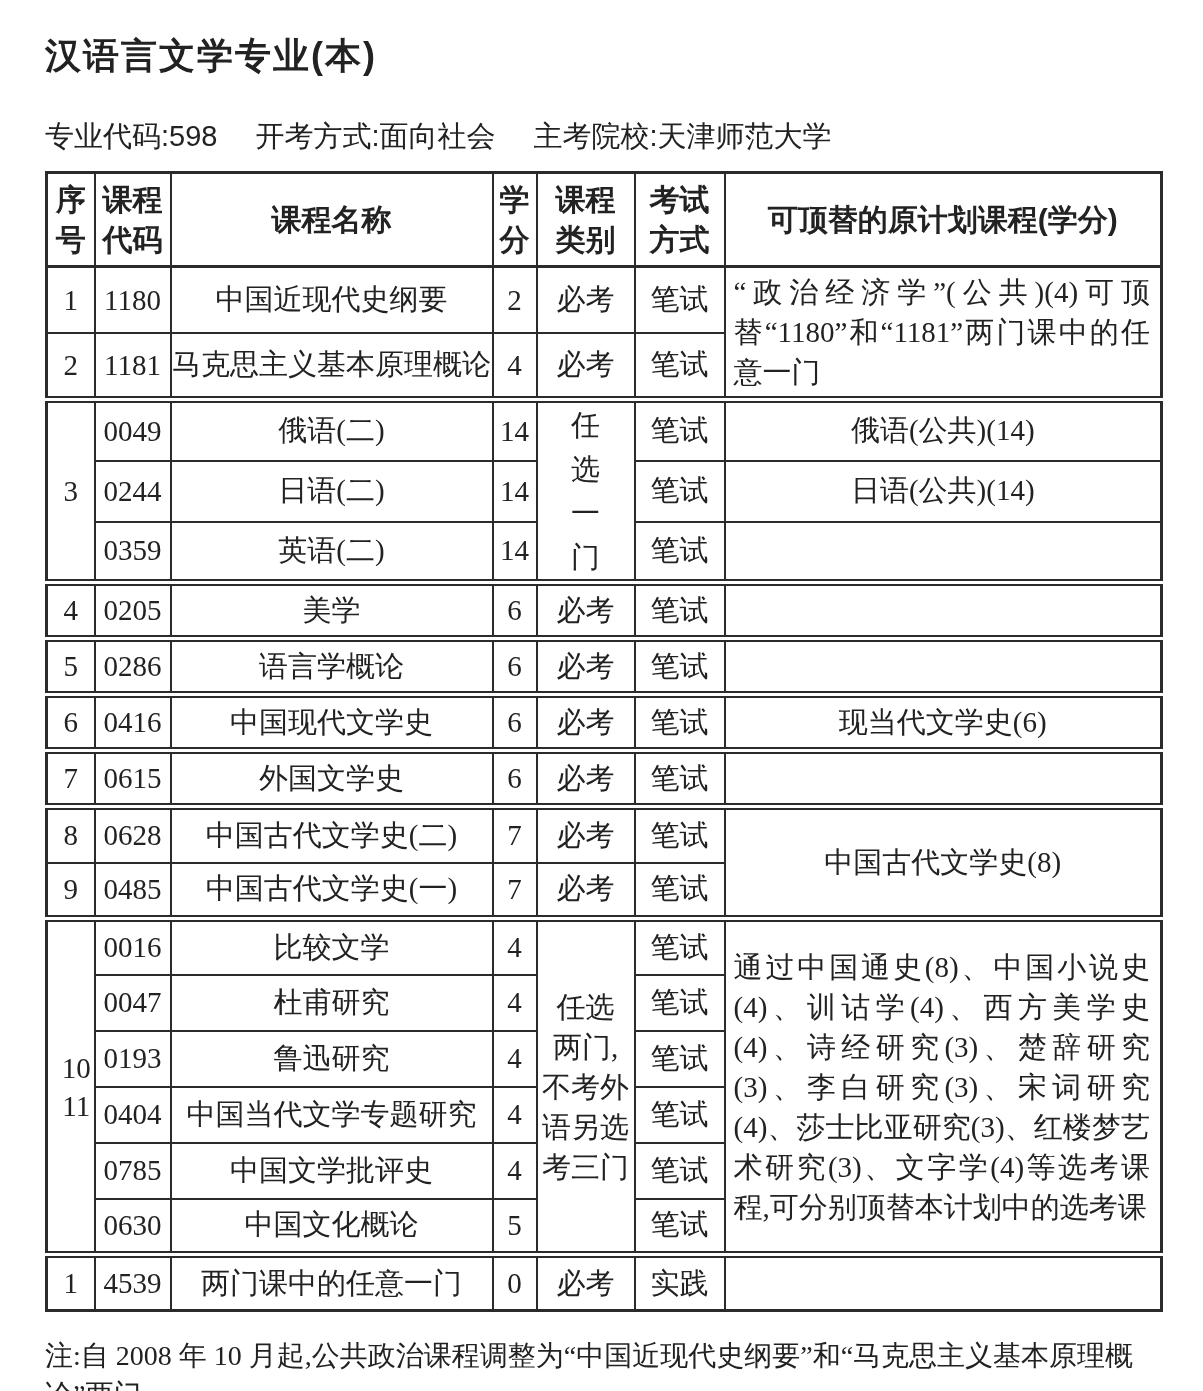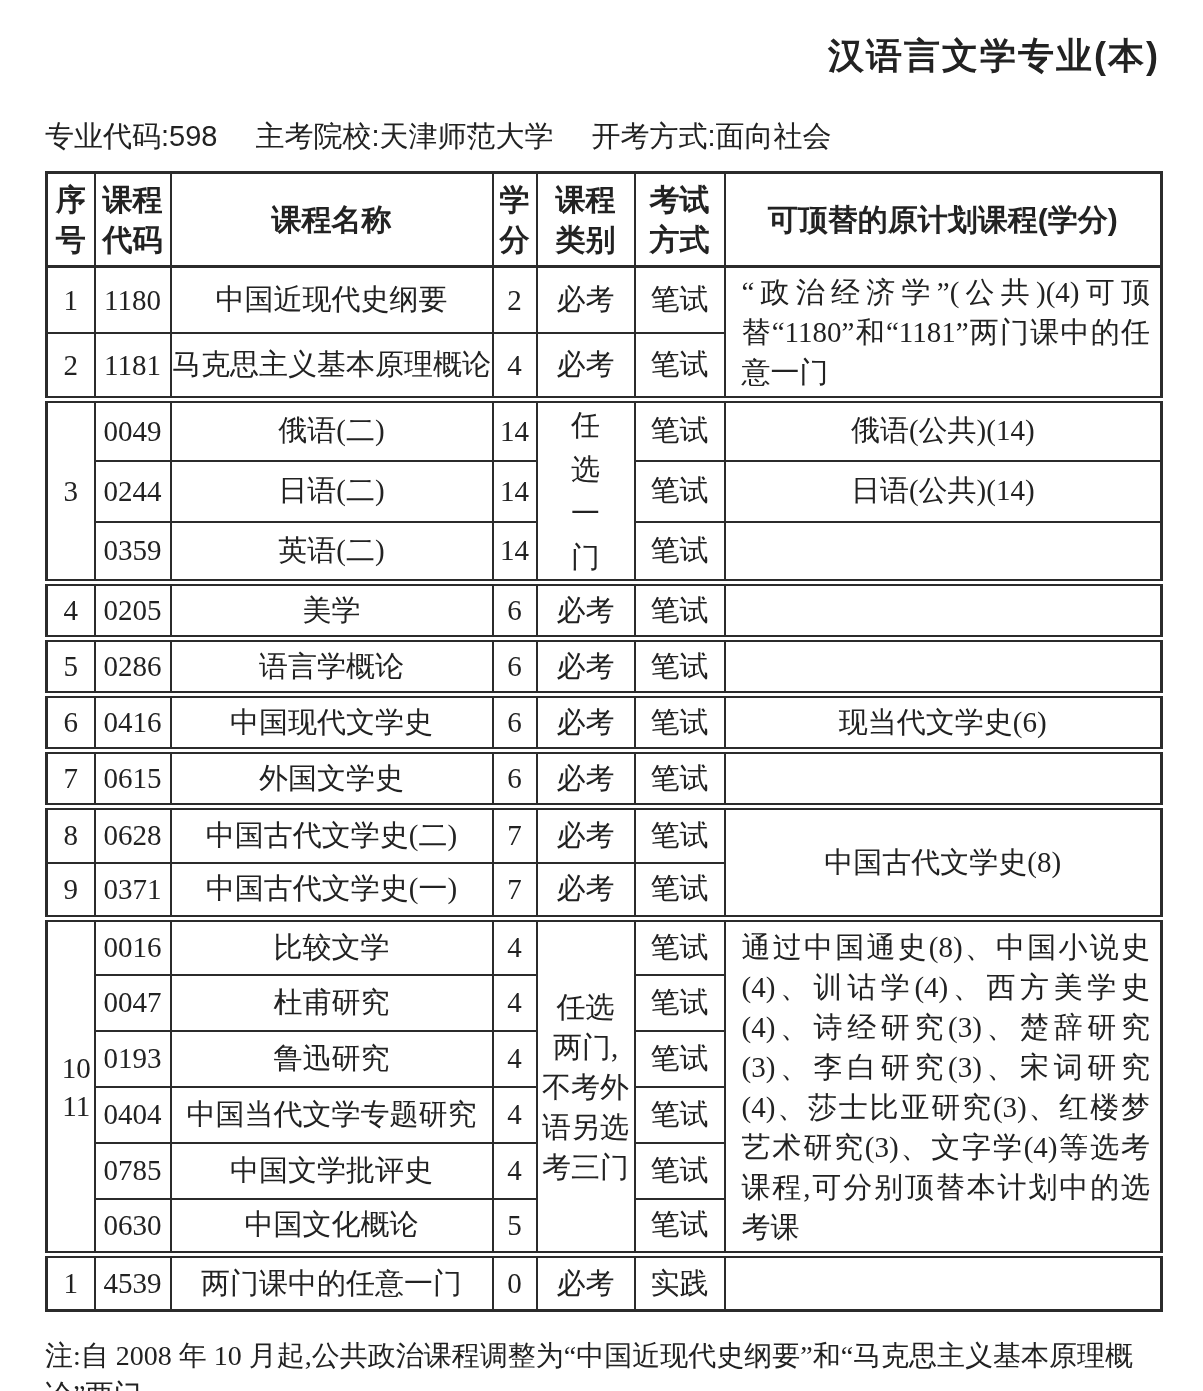--- a/index.html
+++ b/index.html
@@ -9,21 +9,21 @@
     background:#ffffff;
     box-sizing:border-box;
     padding:24px 43px 0 45px;
     color:#222;
     font-family:"Liberation Serif","DejaVu Serif",serif;
     overflow:hidden;
   }
   .title{
     font-family:"Liberation Sans","DejaVu Sans",sans-serif;
     font-size:36px;font-weight:700;
-    text-align:right;
+    text-align:left;
     margin:8px 0 0 0;
     letter-spacing:2px;
   }
   .meta{
     font-family:"Liberation Sans","DejaVu Sans",sans-serif;
     font-size:29px;
     margin-top:36px;
     display:flex;gap:38px;
     white-space:nowrap;
   }
@@ -50,21 +50,21 @@
   }
   .course-table tbody tr{height:56px;}
   .course-table tbody td{font-size:29px;}
   .pre{white-space:pre-line;}
   .c-name{font-size:30px;}
   .c-cat.vert{line-height:44px;}
   .c-cat.wrap{line-height:40px;}
   .c-seq.two{line-height:38px;padding-left:11px;}
   .c-replace.long{
     text-align:justify;
-    padding:4px 10px 4px 16px;
+    padding:4px 10px 4px 8px;
     line-height:40px;
     font-size:29px;
   }
   
   tr.gb td{border-bottom:7px double #2b2b2b;}
   td.bb{border-bottom:7px double #2b2b2b;}
   .note{
     margin-top:24px;
     width:1120px;
     font-size:28px;
@@ -73,22 +73,22 @@
 </style>
 </head>
 <body>
 
 <div class="page">
 
   <h1 class="title">汉语言文学专业(本)</h1>
 
   <div class="meta">
     <span>专业代码:598</span>
+    <span>开考方式:面向社会</span>
     <span>主考院校:天津师范大学</span>
-    <span>开考方式:面向社会</span>
   </div>
 
   <table class="course-table">
     <colgroup>
       <col style="width:48px">
         <col style="width:76px">
         <col style="width:322px">
       <col style="width:44px">
         <col style="width:98px">
         <col style="width:90px">
@@ -205,21 +205,21 @@
         <td class="c-code">0628</td>
         <td class="c-name">中国古代文学史(二)</td>
         <td class="c-credit">7</td>
         <td class="c-cat">必考</td>
         <td class="c-exam">笔试</td>
         <td class="c-replace bb" rowspan="2">中国古代文学史(8)</td>
       </tr>
 
       <tr class="gb">
         <td class="c-seq">9</td>
-        <td class="c-code">0371</td>
+        <td class="c-code">0485</td>
         <td class="c-name">中国古代文学史(一)</td>
         <td class="c-credit">7</td>
         <td class="c-cat">必考</td>
         <td class="c-exam">笔试</td>
       </tr>
 
       <tr>
         <td class="c-seq two pre bb" rowspan="6">10
 11</td>
         <td class="c-code">0016</td>

